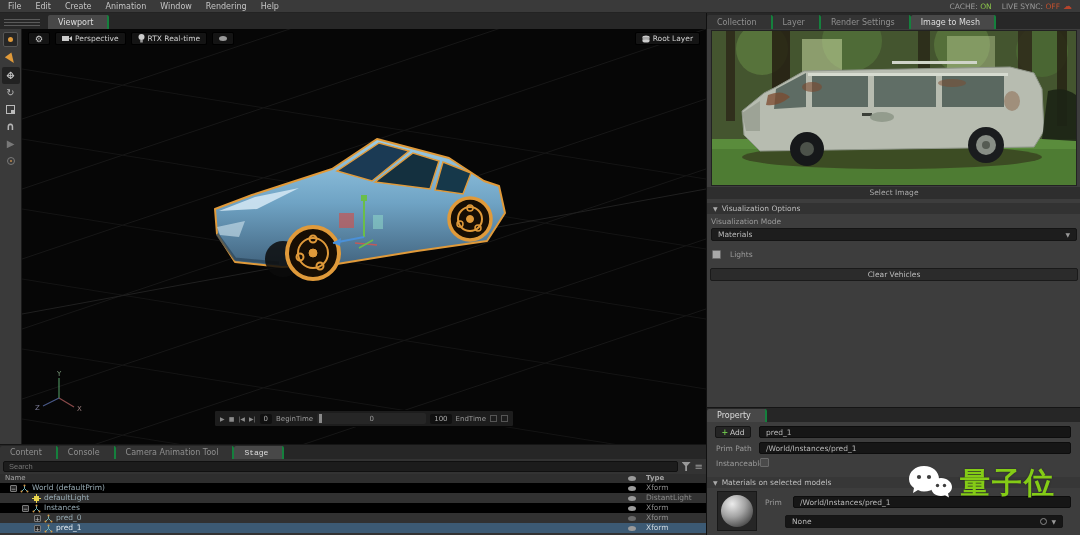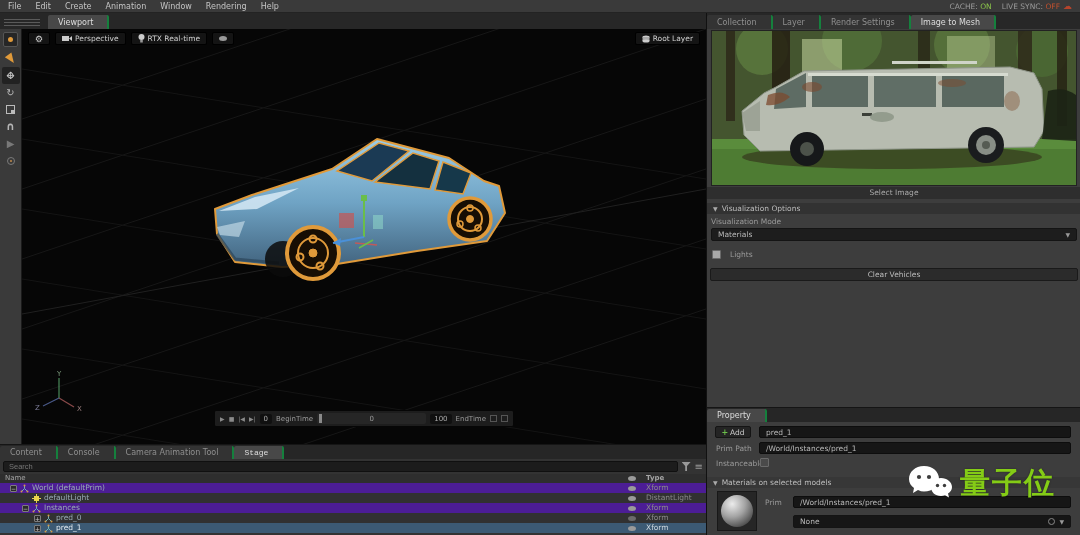--- a/index.html
+++ b/index.html
@@ -106,21 +106,21 @@
   .search-row { height:15px; background:#333; display:flex; align-items:center; padding:0 3px; gap:4px; }
   .search-input { flex:1; height:11px; background:#1c1c1c; border:1px solid #101010; border-radius:2px;
                   color:#bbb; font-size:7.5px; padding:0 5px; outline:none; }
   .search-input::placeholder { color:#767676; }
   .funnel { width:9px; height:9px; background:#999; clip-path:polygon(0 0,100% 0,60% 45%,60% 100%,40% 100%,40% 45%); }
   .burger { color:#999; font-size:10px; line-height:10px; }
   .tree-header { height:9px; background:#2e2e2e; position:relative; color:#a5a5a5; font-size:7px; line-height:9px; }
   .tree-header .name-col { position:absolute; left:5px; }
   .tree-header .eye-col { position:absolute; left:628px; top:2px; }
   .tree-header .type-col { position:absolute; left:646px; font-weight:bold; }
-  .tree-row { height:10px; position:relative; font-size:7.5px; color:#97abb4; line-height:10px; background:#4c1d95; }
+  .tree-row { height:10px; position:relative; font-size:7.5px; color:#97abb4; line-height:10px; background:#000000; }
   .tree-row.alt { background:#313131; }
   .tree-row.selected { background:#3c5a74; color:#e2ebf2; }
   .row-inner { position:absolute; top:0; display:flex; align-items:center; gap:3px; height:10px; }
   .expander { width:7px; height:7px; background:#2a2a2a; border:1px solid #7c7c7c; color:#c9c9c9; font-size:6px;
               line-height:5px; text-align:center; border-radius:1px; }
   .row-eye { position:absolute; left:628px; top:3px; }
   .row-type { position:absolute; left:646px; color:#8a8a8a; }
 
   
   .watermark { position:absolute; left:908px; top:463px; display:flex; align-items:center; gap:6px; z-index:20; }
@@ -403,21 +403,21 @@
 
       <div class="section-head" style="top:55px; background:#373737;">
         <span class="caret">▼</span><span>Materials on selected models</span>
       </div>
 
       <div class="sphere-thumb">
           <span class="sphere"></span>
         </div>
       <span class="field-label" style="left:58px; top:76px;">Prim</span>
       <span class="txt-field" style="left:86px; top:74px; width:278px; height:12px;">/World/Instances/pred_1</span>
-      <div class="dropdown" style="left:86px; top:93px; width:278px; height:13px; background:#161616;">
+      <div class="dropdown" style="left:78px; top:93px; width:278px; height:13px; background:#161616;">
         <span>None</span>
         <span class="ring-ic" style="margin-left:auto;"></span>
         <span class="dd-caret" style="margin-left:0;">▼</span>
       </div>
     </div>
   </div>
 
   <div class="bottom-panel">
     <div class="bp-tabs">
       <span class="tab" style="height:13px; line-height:10px;">Content</span>

